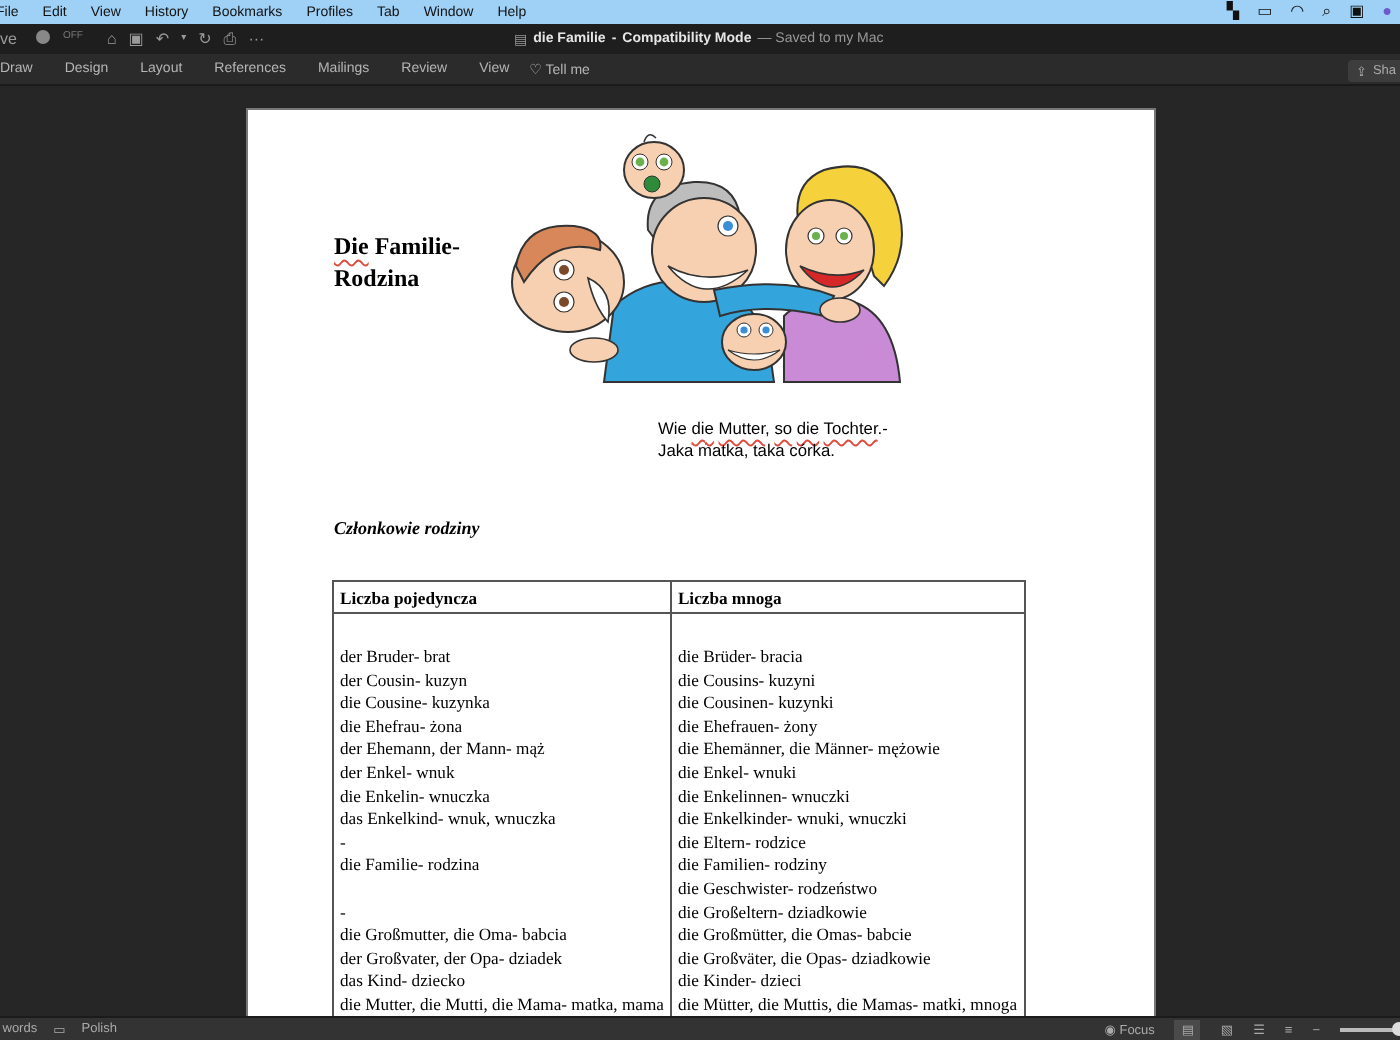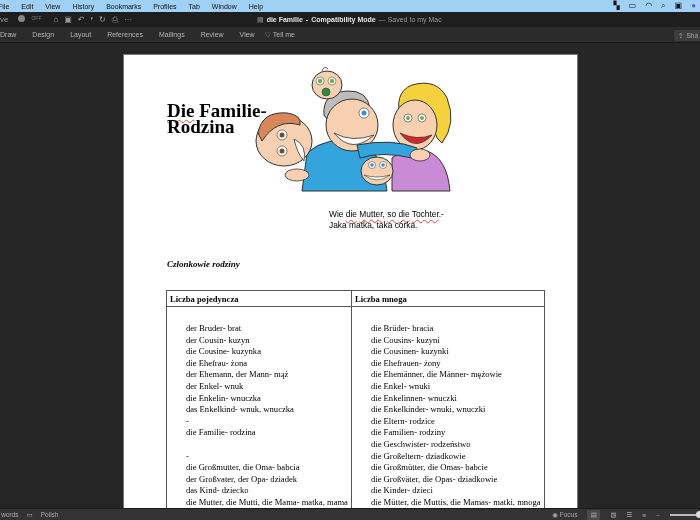--- a/index.html
+++ b/index.html
@@ -16,29 +16,29 @@
   .titlebar .off { font-size: 5px; color: #777; }
   .titlebar .doc { position: absolute; left: 257px; top: 0; height: 15px; display: flex; align-items: center; gap: 3px; white-space: nowrap; }
   .titlebar .doc b { color: #e6e6e6; font-weight: bold; }
   .titlebar .doc .saved { color: #9a9a9a; }
   .ribbon { position: absolute; left: 0; top: 27px; width: 700px; height: 16px; background: #2b2b2b; border-bottom: 1px solid #1a1a1a; display: flex; align-items: center; font-size: 7px; color: #b5b5b5; }
   .ribbon .tab { padding: 0 8px; white-space: nowrap; }
   .ribbon .tab:first-child { padding-left: 0; }
   .ribbon .share { position: absolute; right: -4px; top: 3px; height: 11px; width: 30px; background: #3d3d3d; border-radius: 2px; color: #aaa; font-size: 6.5px; display: flex; align-items: center; padding-left: 4px; gap: 3px; }
   .canvas { position: absolute; left: 0; top: 44px; width: 700px; height: 464px; background: #262626; overflow: hidden; }
   .page { position: absolute; left: 123px; top: 10px; width: 455px; height: 470px; background: #fff; border: 1px solid #777; }
-  .title { position: absolute; left: 43px; top: 48px; font-family: "Liberation Serif", serif; font-weight: bold; font-size: 19px; line-height: 16px; color: #000; }
+  .title { position: absolute; left: 43px; top: 60px; font-family: "Liberation Serif", serif; font-weight: bold; font-size: 12px; line-height: 16px; color: #000; }
   .sq { text-decoration: underline wavy #e0483a; text-decoration-thickness: 1px; text-underline-offset: 2px; }
   .art { position: absolute; left: 128px; top: 8px; width: 205px; height: 130px; }
   .proverb { position: absolute; font-family: "Liberation Sans", sans-serif; font-size: 8.4px; line-height: 11px; color: #000; white-space: nowrap; }
   .section { position: absolute; left: 43px; top: 204px; font-family: "Liberation Serif", serif; font-weight: bold; font-size: 9px; color: #000; font-style: italic; }
   table.vocab { position: absolute; left: 42px; top: 235px; width: 339px; border-collapse: collapse; font-family: "Liberation Serif", serif; font-size: 8.6px; color: #000; }
   table.vocab th { border: 1px solid #555; text-align: left; font-weight: bold; padding: 2px 3px; height: 16px; width: 50%; }
   table.vocab td { border-left: 1px solid #555; border-right: 1px solid #555; vertical-align: top; padding: 16px 3px 0 3px; }
-  .line { line-height: 11.6px; white-space: nowrap; height: 11.6px; margin-left: 16px; }
+  .line { line-height: 11.6px; white-space: nowrap; height: 11.6px; }
   .statusbar { position: absolute; left: 0; top: 508px; width: 700px; height: 12px; background: #333; border-top: 1px solid #1b1b1b; display: flex; align-items: center; font-size: 6.5px; color: #aaa; }
   .statusbar .left { display: flex; align-items: center; gap: 8px; margin-left: -2px; }
   .statusbar .right { position: absolute; right: 0; top: 0; height: 12px; display: flex; align-items: center; gap: 10px; }
   .statusbar .sel { background: #4a4a4a; width: 13px; height: 11px; display: flex; align-items: center; justify-content: center; }
   .slider { width: 30px; height: 2px; background: #bbb; position: relative; }
   .slider::after { content: ""; position: absolute; right: -3px; top: -3px; width: 7px; height: 7px; border-radius: 50%; background: #ddd; }
 </style>
 </head>
 <body>
 

